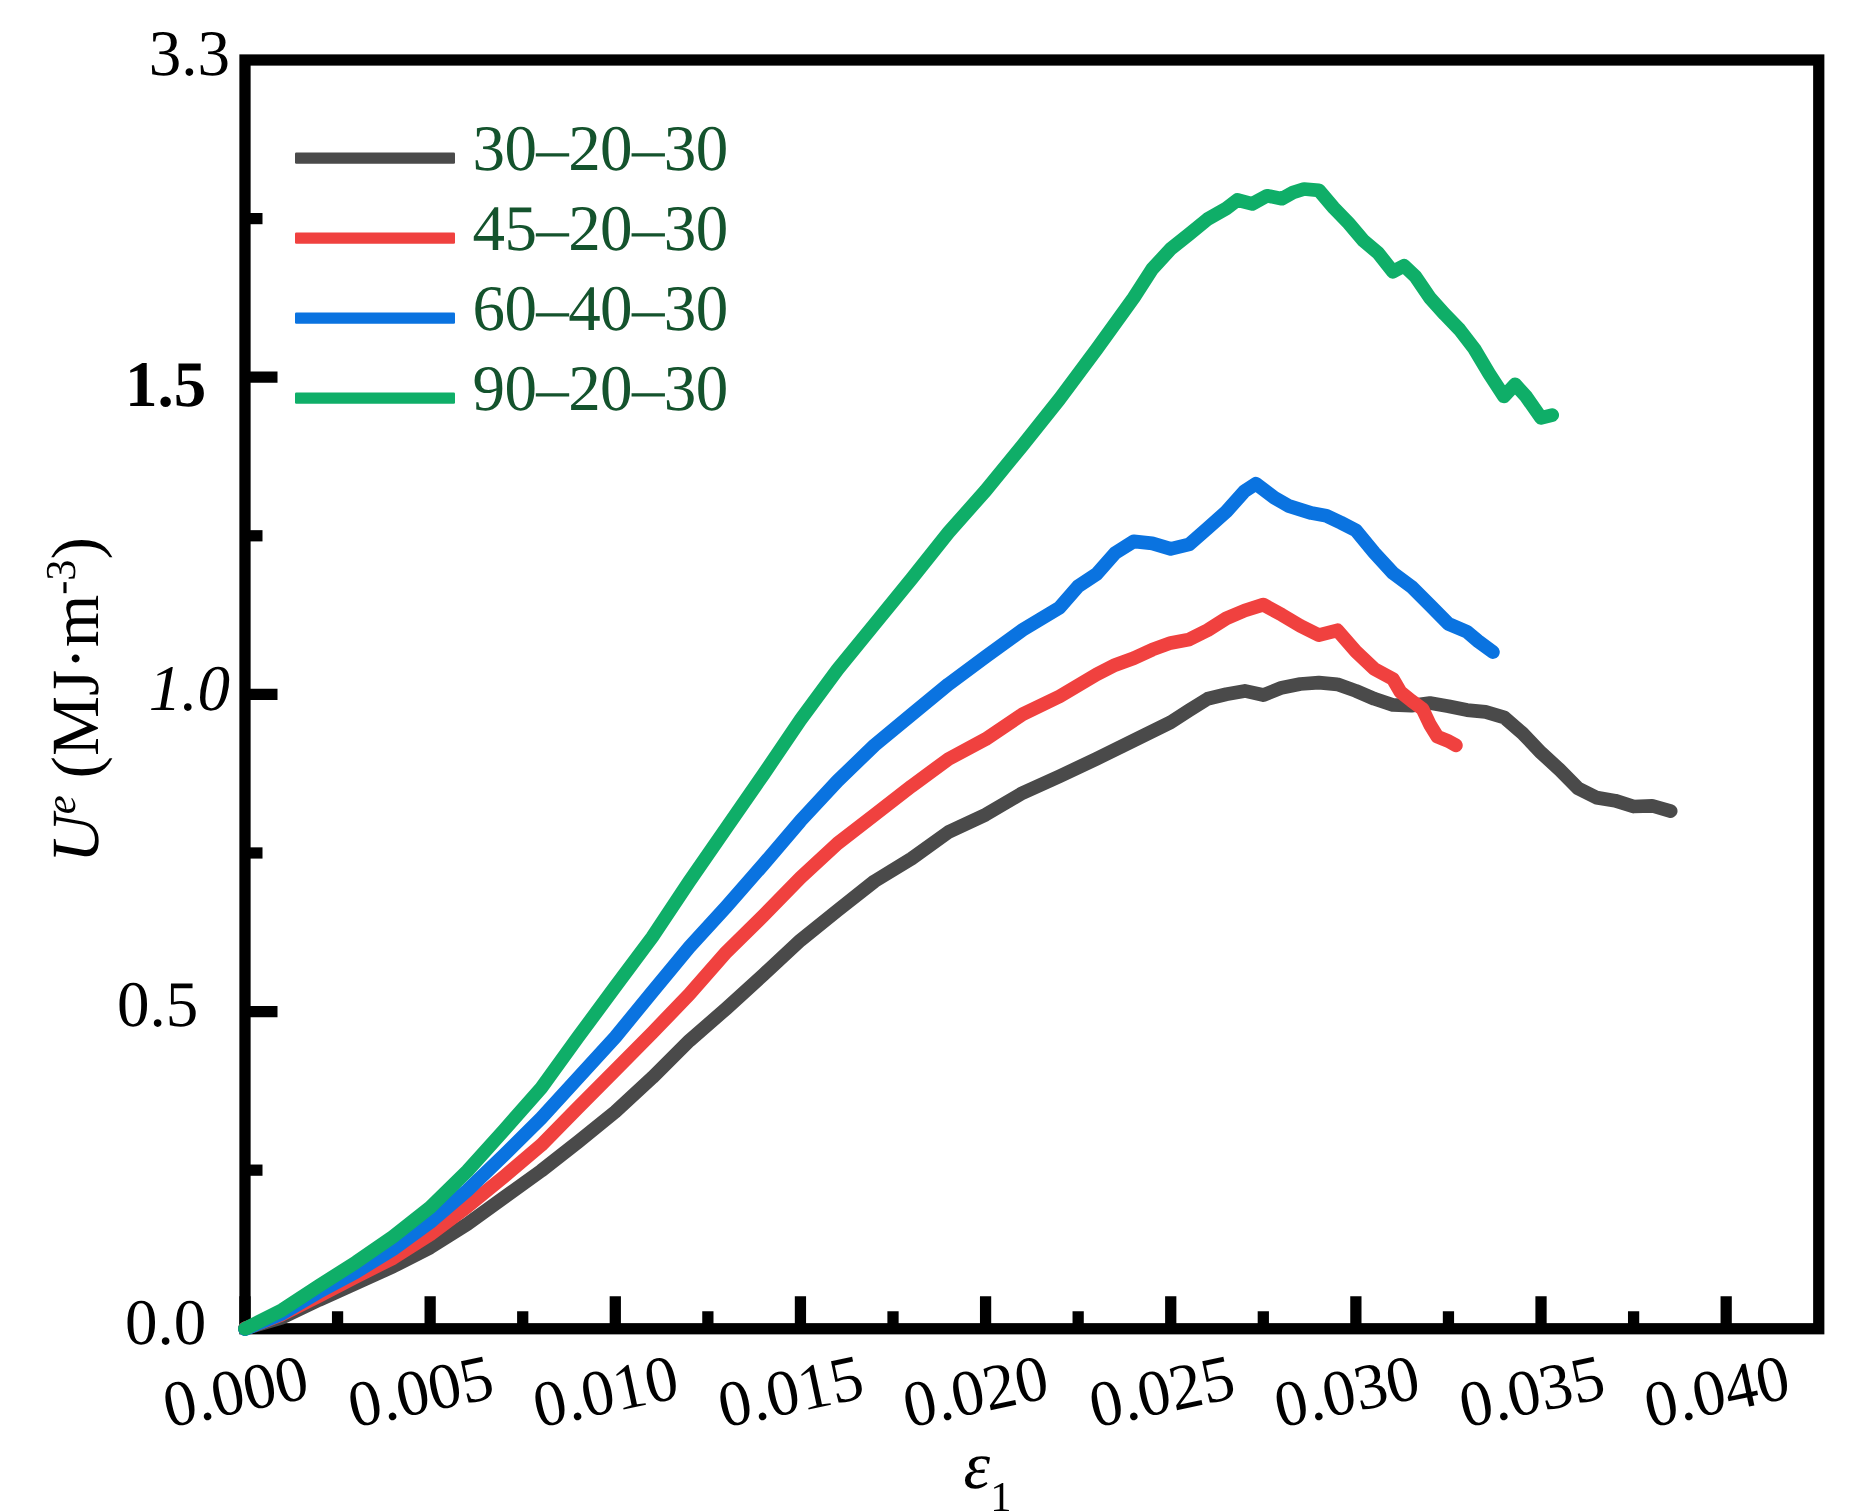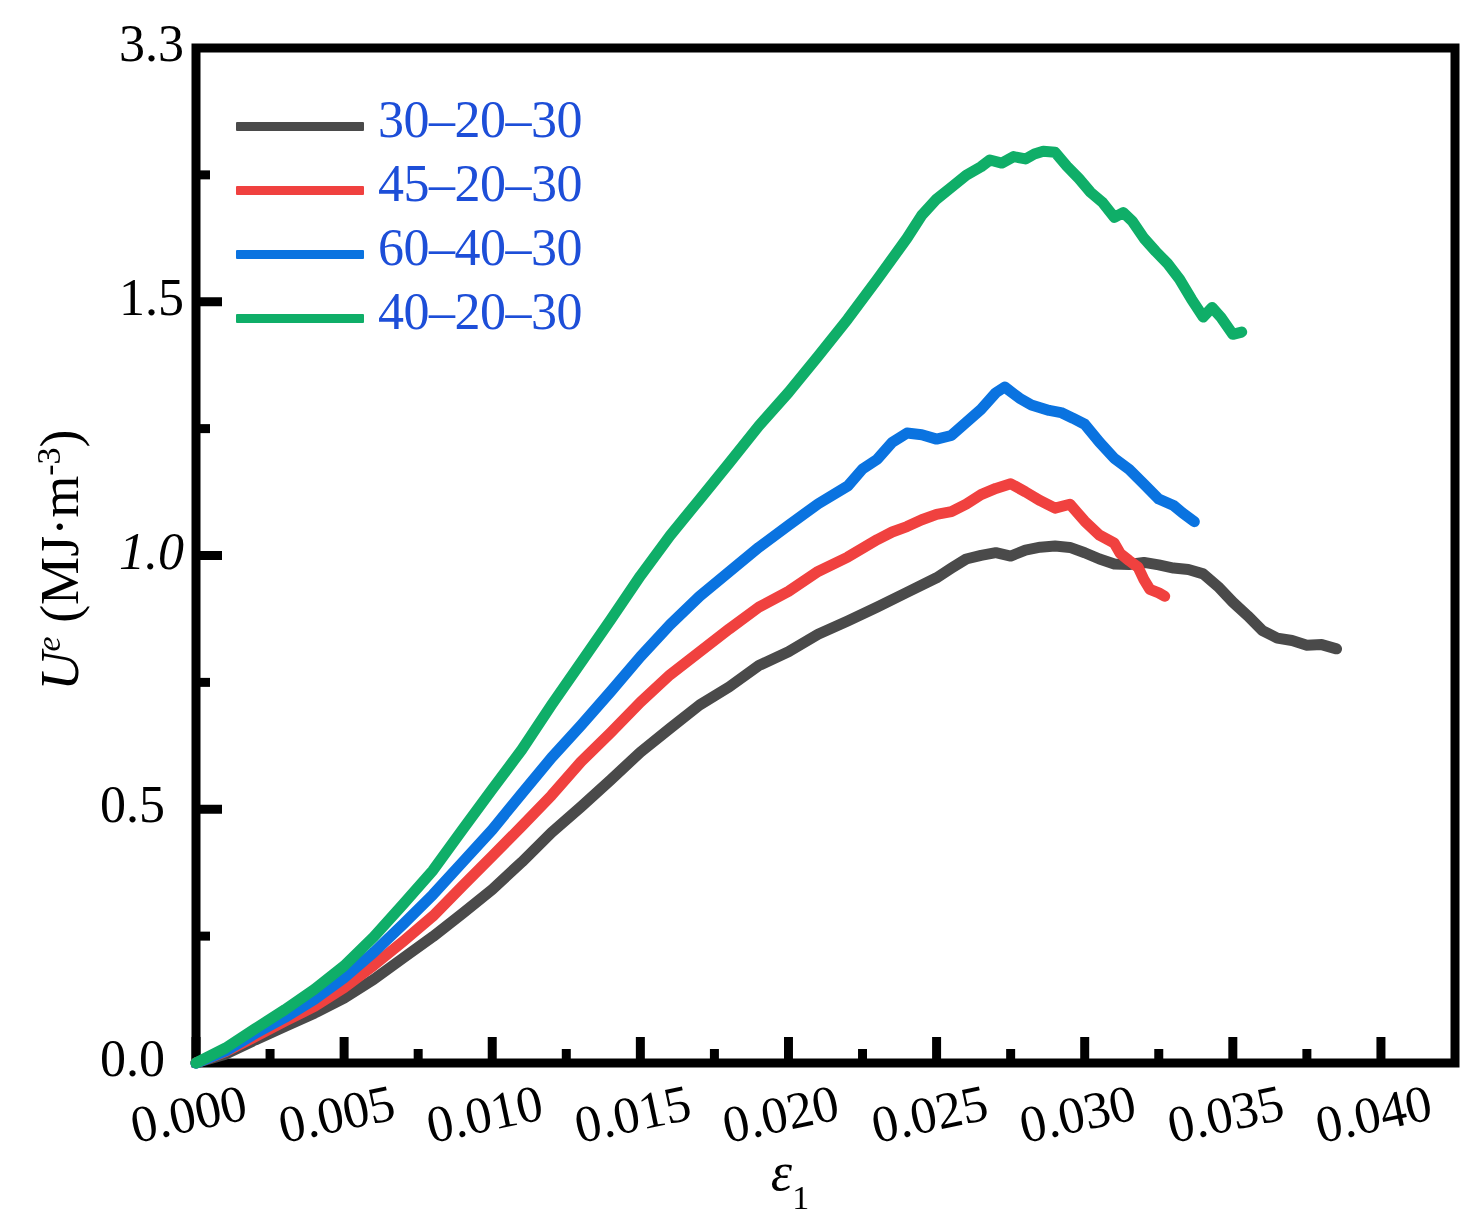--- a/index.html
+++ b/index.html
@@ -38,21 +38,21 @@
   .xlabel-text {
     text-anchor: middle;
     font-family: "Liberation Serif", "DejaVu Serif", serif;
     font-size: 54px;
     fill: #000000;
   }
   .legend-label {
     position: absolute;
     font-family: "Liberation Serif", "DejaVu Serif", serif;
     font-size: 52px;
-    color: #1d4ed8;
+    color: #14532d;
     white-space: nowrap;
     letter-spacing: -0.5px;
   }
   .legend-swatch {
     position: absolute;
     height: 9px;
     width: 128px;
     border-radius: 1px;
   }
 </style>
@@ -120,30 +120,30 @@
       <div class="tick-label" style="left: 420.235px; top: 1085px; transform: rotate(-12deg); transform-origin: 50% 0%;">0.010</div>
       <div class="tick-label" style="left: 568.353px; top: 1085px; transform: rotate(-12deg); transform-origin: 50% 0%;">0.015</div>
       <div class="tick-label" style="left: 716.471px; top: 1085px; transform: rotate(-12deg); transform-origin: 50% 0%;">0.020</div>
       <div class="tick-label" style="left: 864.588px; top: 1085px; transform: rotate(-12deg); transform-origin: 50% 0%;">0.025</div>
       <div class="tick-label" style="left: 1012.71px; top: 1085px; transform: rotate(-12deg); transform-origin: 50% 0%;">0.030</div>
       <div class="tick-label" style="left: 1160.82px; top: 1085px; transform: rotate(-12deg); transform-origin: 50% 0%;">0.035</div>
       <div class="tick-label" style="left: 1308.94px; top: 1085px; transform: rotate(-12deg); transform-origin: 50% 0%;">0.040</div>
     </div>
   <div id="ytick-labels">
       <div class="tick-label" style="left: 100px; top: 1029px; width: 84px; text-align: left;">0.0</div>
-      <div class="tick-label" style="left: 100px; top: 775.25px; width: 84px; text-align: left;">0.5</div>
+      <div class="tick-label" style="left: 84px; top: 775.25px; width: 84px; text-align: center;">0.5</div>
       <div class="tick-label" style="left: 100px; top: 521.5px; width: 84px; text-align: right; font-style: italic;">1.0</div>
-      <div class="tick-label" style="left: 100px; top: 268px; width: 84px; text-align: right;">1.5</div>
+      <div class="tick-label" style="left: 100px; top: 279px; width: 84px; text-align: left; font-weight: bold;">1.5</div>
       <div class="tick-label" style="left: 100px; top: 14px; width: 84px; text-align: right;">3.3</div>
     </div>
 
   <div id="legend">
       <div class="legend-swatch" style="background: rgb(74, 74, 74); left: 236px; top: 122px;"></div>
       <div class="legend-label" style="left: 378px; top: 90px;">30‒20‒30</div>
       <div class="legend-swatch" style="background: rgb(240, 65, 63); left: 236px; top: 186px;"></div>
       <div class="legend-label" style="left: 378px; top: 154px;">45‒20‒30</div>
       <div class="legend-swatch" style="background: rgb(10, 115, 224); left: 236px; top: 250px;"></div>
       <div class="legend-label" style="left: 378px; top: 218px;">60‒40‒30</div>
       <div class="legend-swatch" style="background: rgb(15, 174, 104); left: 236px; top: 314px;"></div>
-      <div class="legend-label" style="left: 378px; top: 282px;">40‒20‒30</div>
+      <div class="legend-label" style="left: 378px; top: 282px;">90‒20‒30</div>
     </div>
 
 </div>
 
 </body></html>

